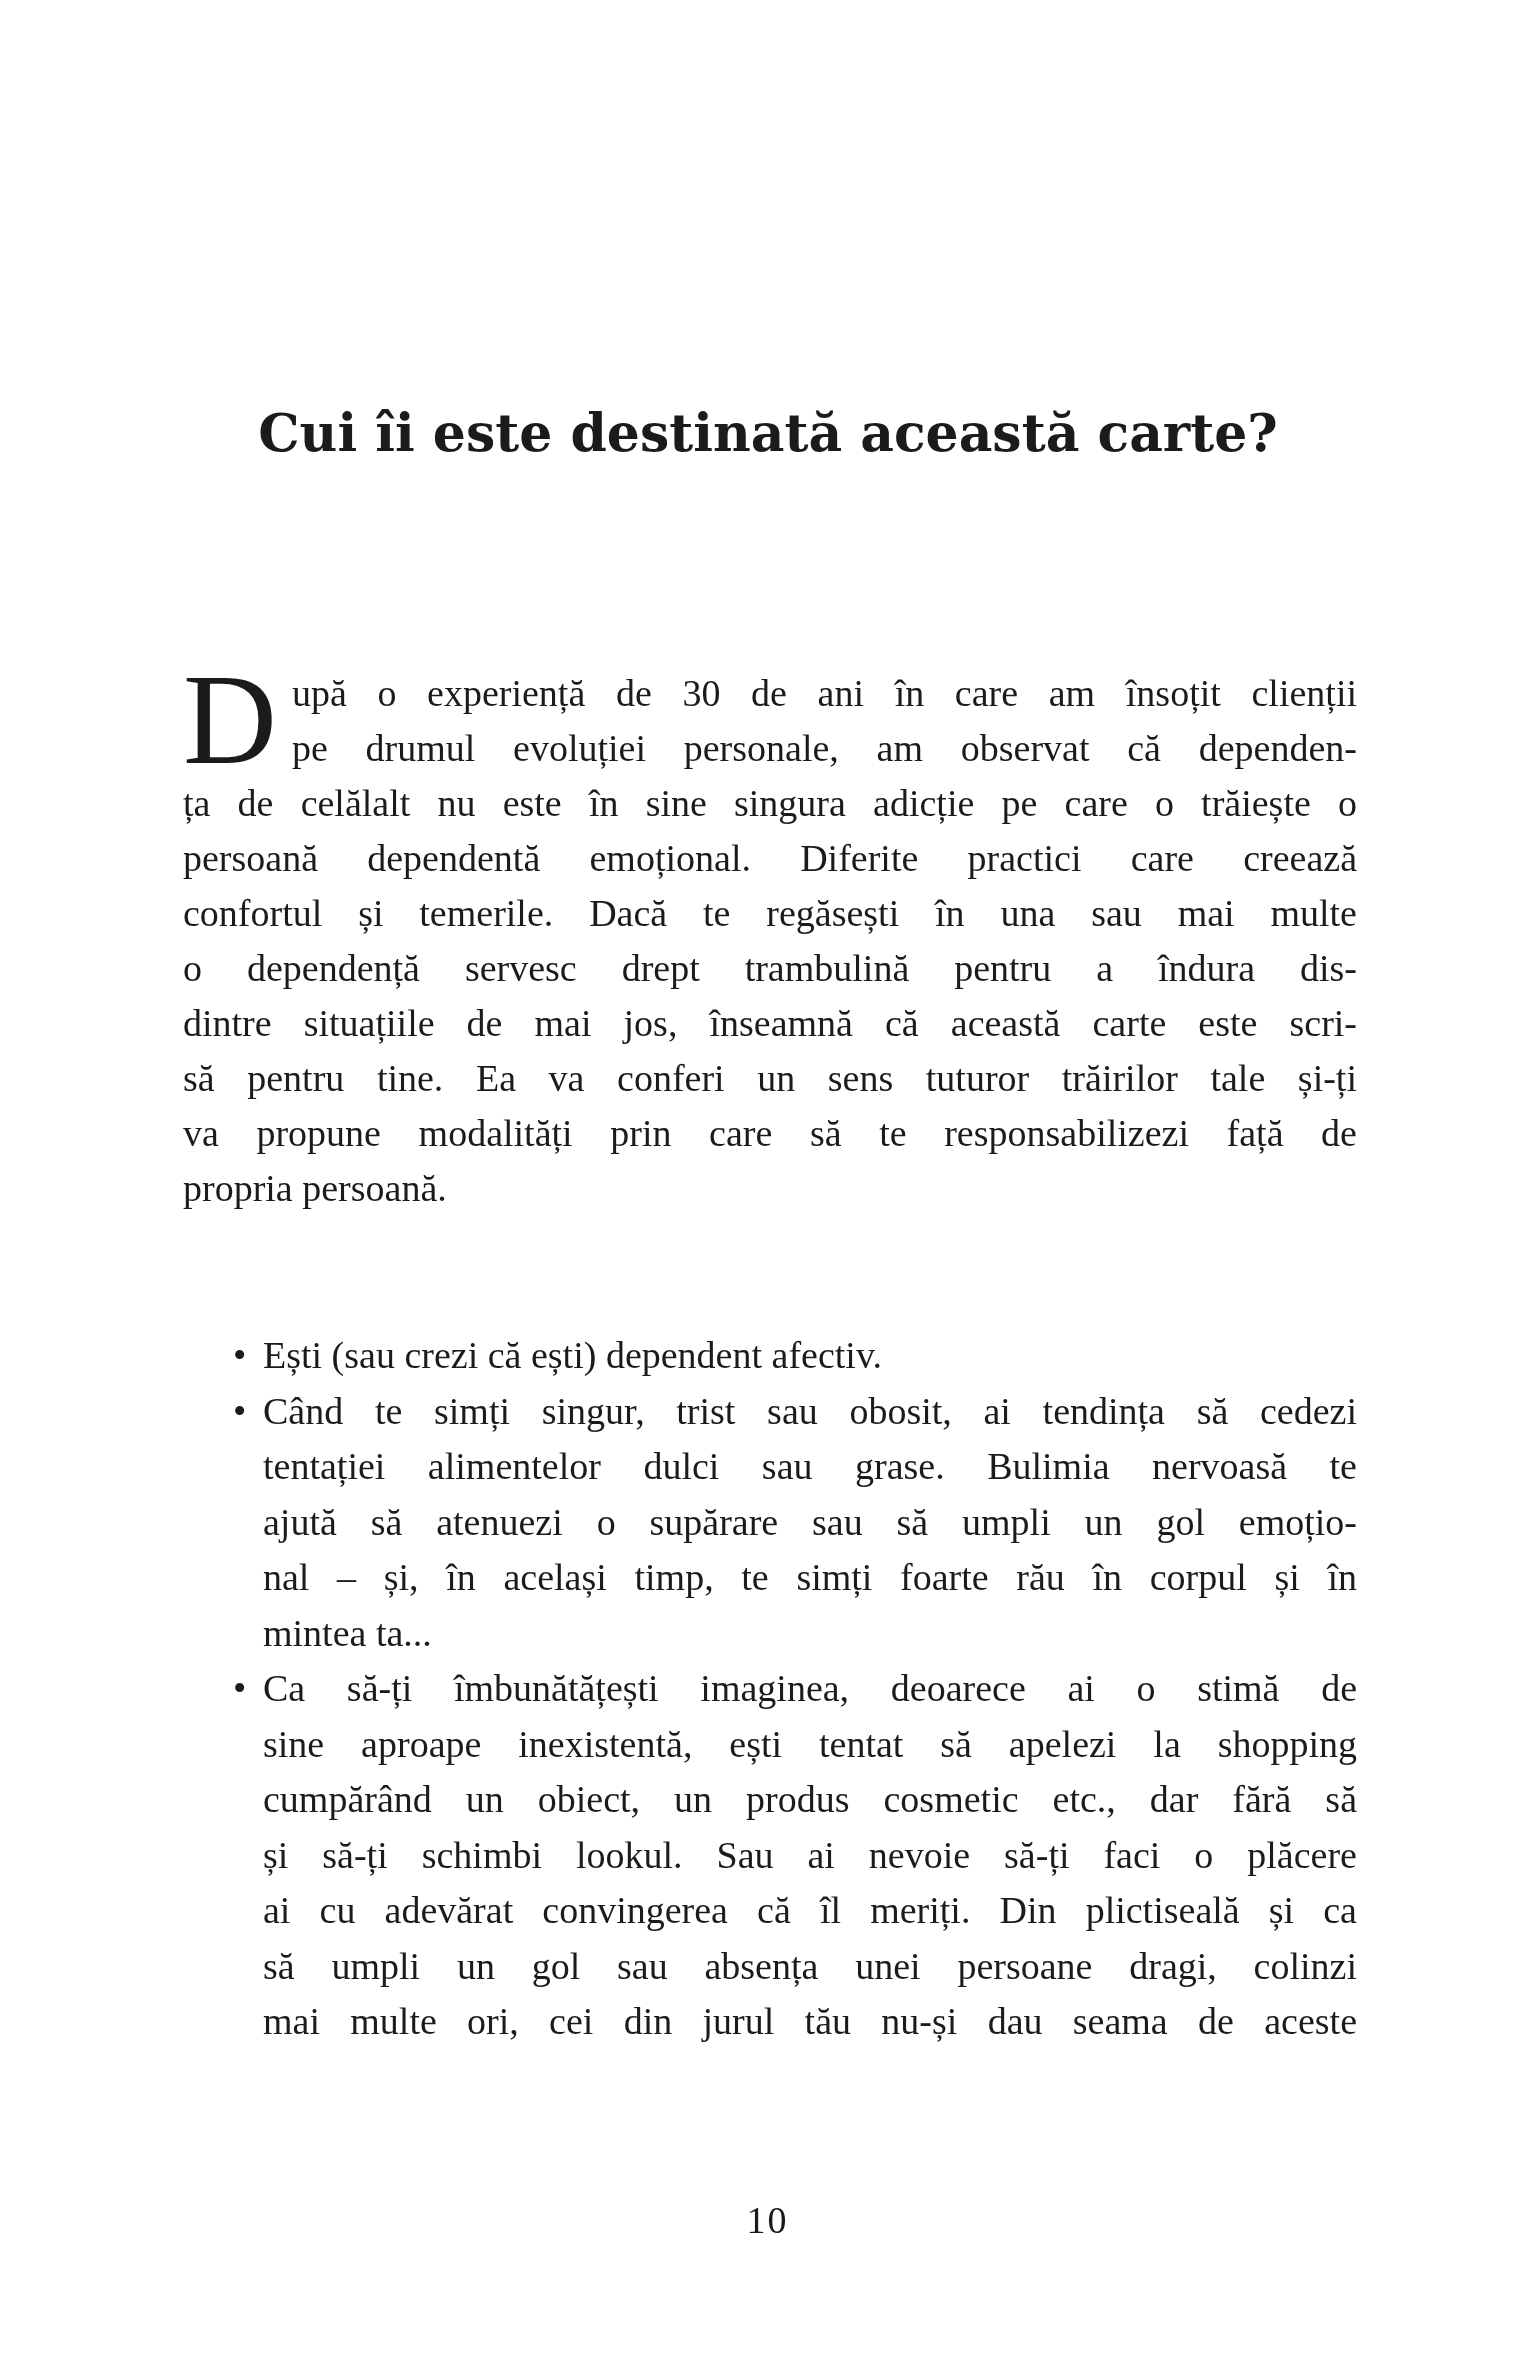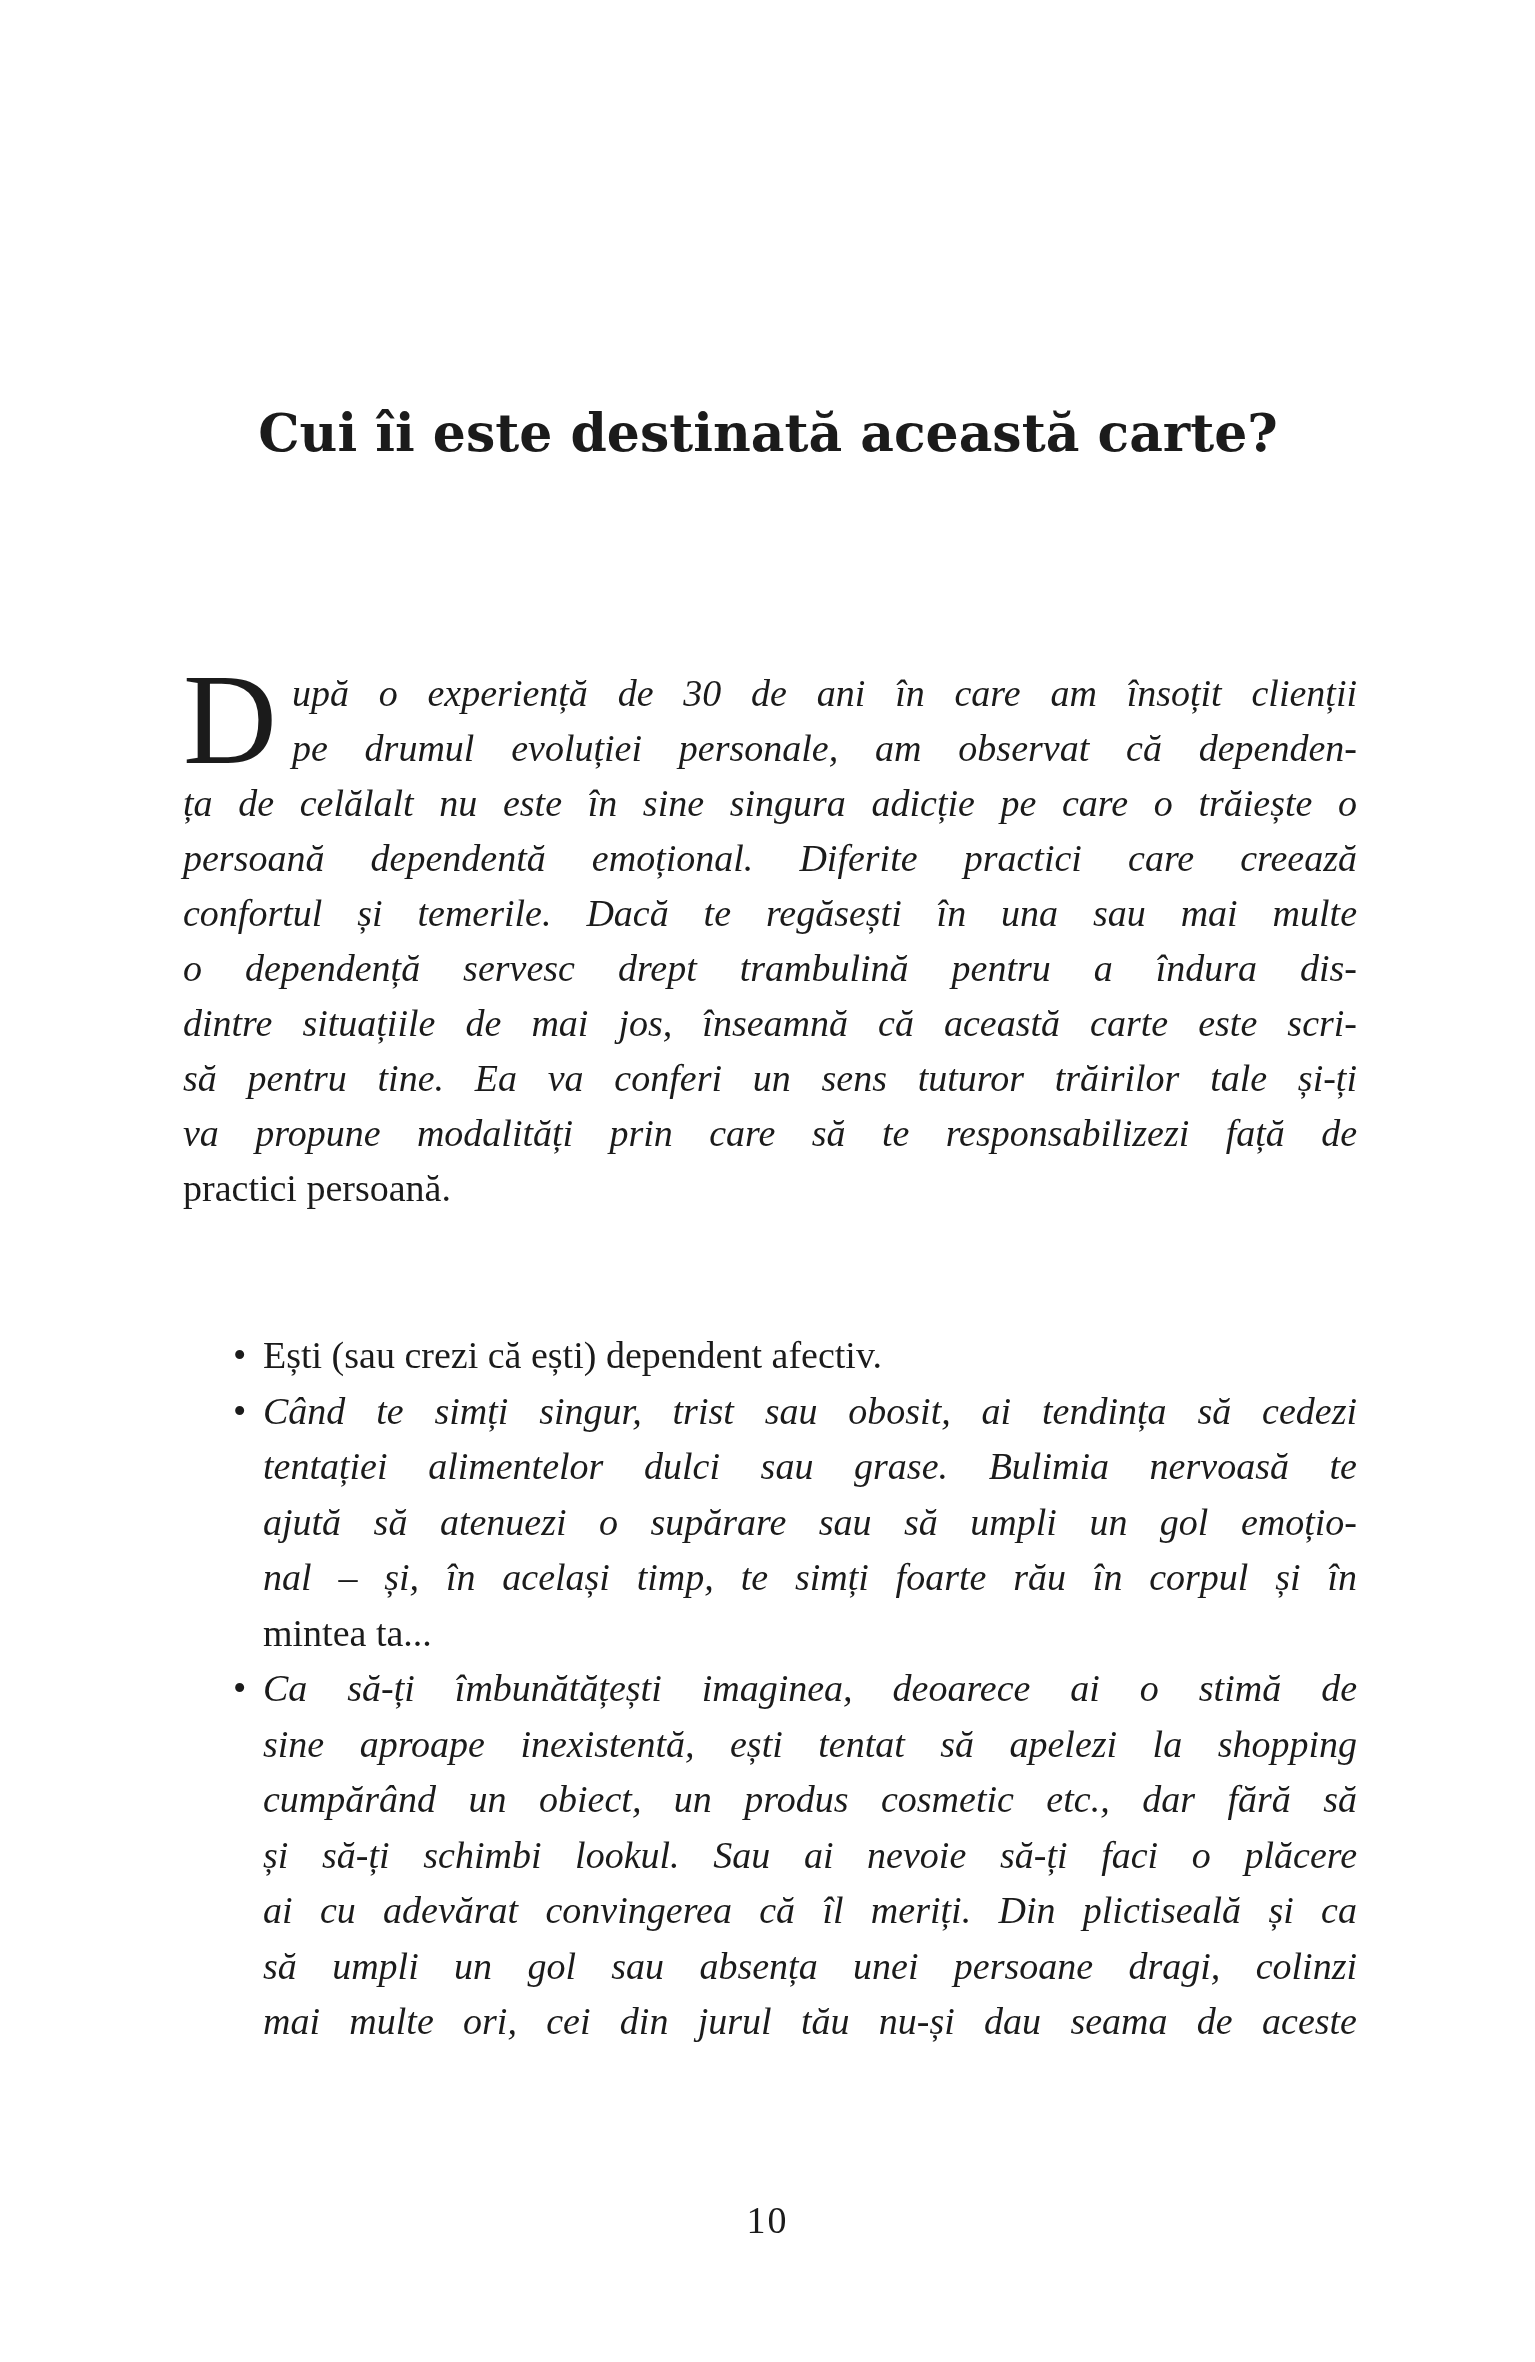--- a/index.html
+++ b/index.html
@@ -41,21 +41,20 @@
     float: left;
     font-size: 130px;
     line-height: 96px;
     height: 100px;
     margin: 5px 15px 0 0;
   }
   .line { text-align: left; }
   .line.j {
     text-align: justify;
     text-align-last: justify;
-    font-style: italic;
   }
   .bullets {
     position: absolute;
     left: 183px;
     top: 1328px;
     width: 1174px;
     font-size: 38px;
     line-height: 55.5px;
   }
   .item { position: relative; padding-left: 80px; }
@@ -84,21 +83,21 @@
     <span class="dropcap">D</span>
   <div class="line j">upă o experiență de 30 de ani în care am însoțit clienții</div>
       <div class="line j">pe drumul evoluției personale, am observat că dependen-</div>
       <div class="line j">ța de celălalt nu este în sine singura adicție pe care o trăiește o</div>
       <div class="line j">persoană dependentă emoțional. Diferite practici care creează</div>
       <div class="line j">confortul și temerile. Dacă te regăsești în una sau mai multe</div>
       <div class="line j">o dependență servesc drept trambulină pentru a îndura dis-</div>
       <div class="line j">dintre situațiile de mai jos, înseamnă că această carte este scri-</div>
       <div class="line j">să pentru tine. Ea va conferi un sens tuturor trăirilor tale și-ți</div>
       <div class="line j">va propune modalități prin care să te responsabilizezi față de</div>
-      <div class="line">practici persoană.</div>
+      <div class="line">propria persoană.</div>
     </div>
 
   <div class="bullets" id="bullets">
       <div class="item">
         <span class="bullet-marker">•</span>
         <div class="line">Ești (sau crezi că ești) dependent afectiv.</div>
       </div>
       <div class="item">
         <span class="bullet-marker">•</span>
         <div class="line j">Când te simți singur, trist sau obosit, ai tendința să cedezi</div>

